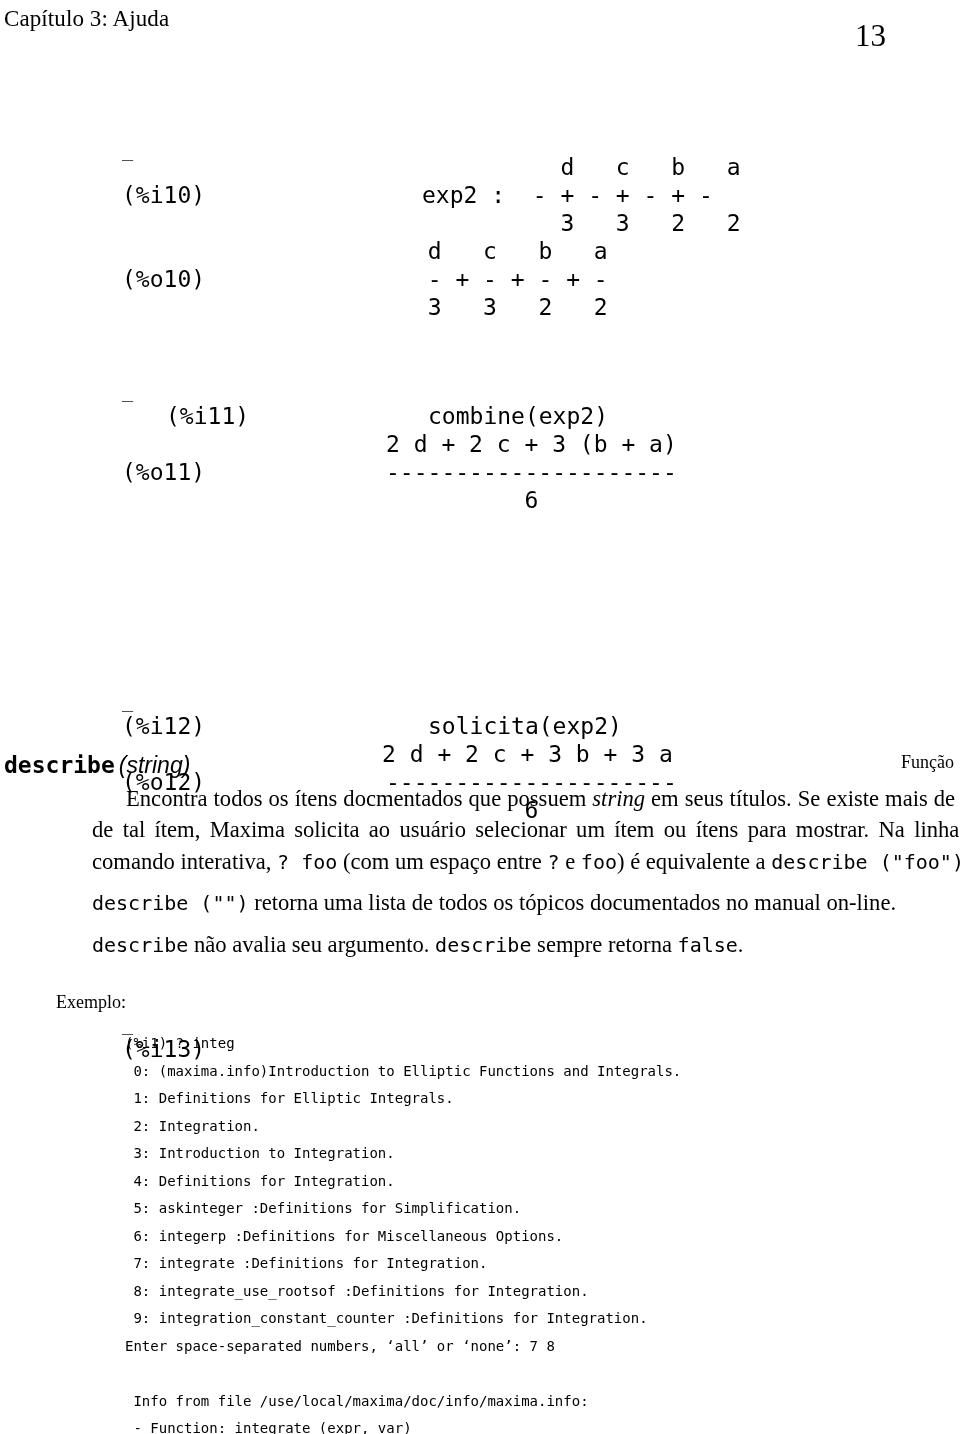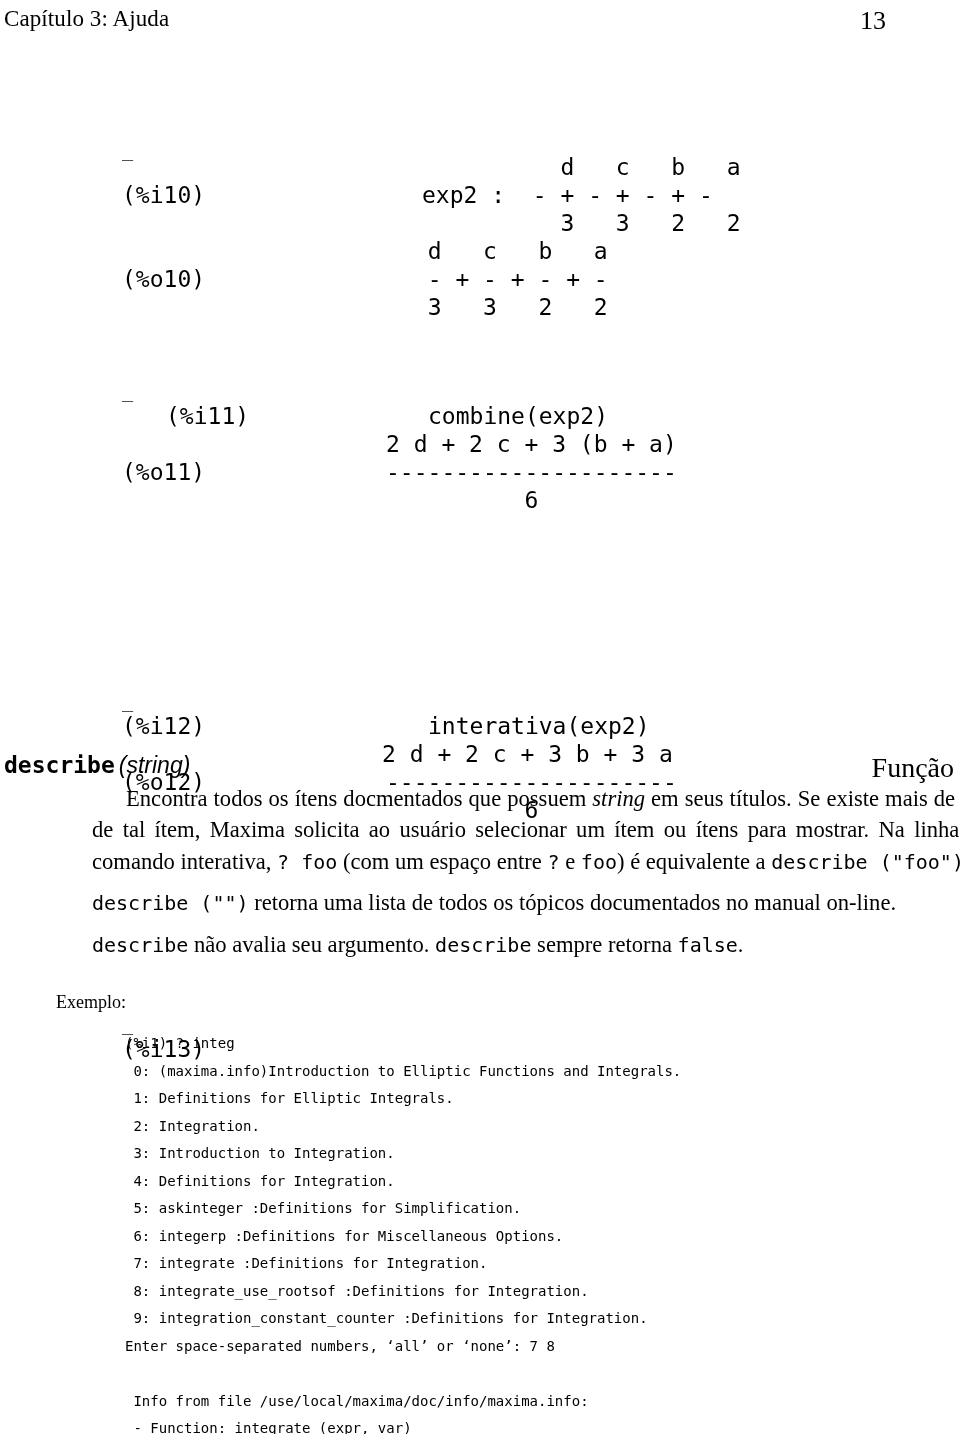--- a/index.html
+++ b/index.html
@@ -28,22 +28,22 @@
     position: absolute;
     left: 4px;
     top: 0;
     font-size: 23px;
     letter-spacing: .1px;
     white-space: nowrap;
   }
   .page-header .hdr-pageno {
     position: absolute;
     right: 6px;
-    top: 0;
-    font-size: 26px;
+    top: 12px;
+    font-size: 31px;
   }
 
   
   .mono {
     font-family: "DejaVu Sans Mono", "Liberation Mono", monospace;
     font-size: 23px;
     line-height: 27.6px;
     white-space: pre;
     letter-spacing: 0px;
   }
@@ -91,21 +91,21 @@
   }
   .defun .defarg {
     font-family: Liberation Sans, sans-serif;
     font-style: italic;
     font-size: 23px;
   }
   .defun .defcat {
     position: absolute;
     right: 2px;
     top: 0;
-    font-size: 28px;
+    font-size: 18px;
     font-family: "Liberation Serif", "DejaVu Serif", serif;
   }
 
   
   .body-text {
     position: absolute;
     left: 56px;
     top: 783px;
     width: 898px;
     font-size: 22.6px;
@@ -188,21 +188,21 @@
     <div class="mono expr" style="left:264px; top:110px;">2 d + 2 c + 3 (b + a)</div>
     <div class="mono lbl" style="top:138px;">(%o11)</div>
     <div class="mono expr" style="left:264px; top:138px;">---------------------</div>
     <div class="mono expr" style="left:264px; top:166px;">          6</div>
   </div>
 
   <div class="blk" style="height:150px;">
     <div class="dash-cont" style="top:223px;">_</div>
 
     <div class="mono lbl" style="top:242px;">(%i12)</div>
-    <div class="mono expr" style="left:306px; top:242px;">interativa(exp2)</div>
+    <div class="mono expr" style="left:306px; top:242px;">solicita(exp2)</div>
 
     <div class="mono expr" style="left:260px; top:270px;">2 d + 2 c + 3 b + 3 a</div>
     <div class="mono lbl" style="top:298px;">(%o12)</div>
     <div class="mono expr" style="left:264px; top:298px;">---------------------</div>
     <div class="mono expr" style="left:264px; top:326px;">          6</div>
   </div>
 
   <div class="blk" style="height:60px;">
     <div class="dash-cont" style="top:396px;">_</div>
     <div class="mono lbl" style="top:415px;">(%i13)</div>

